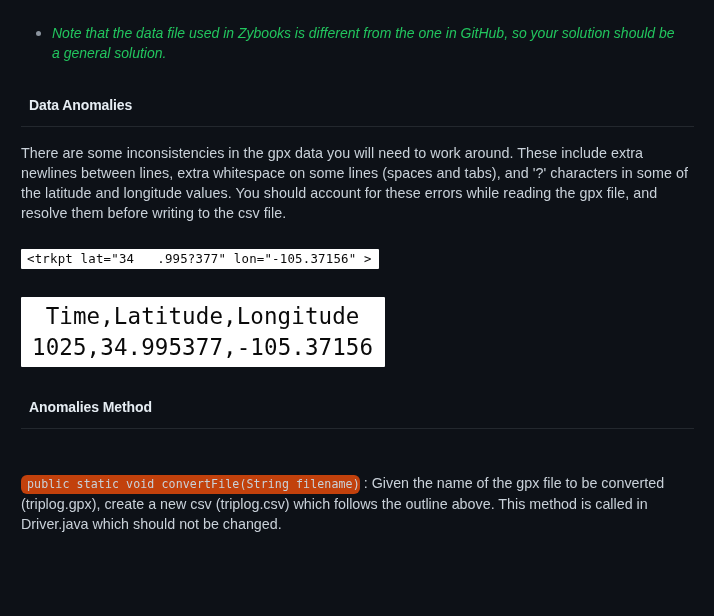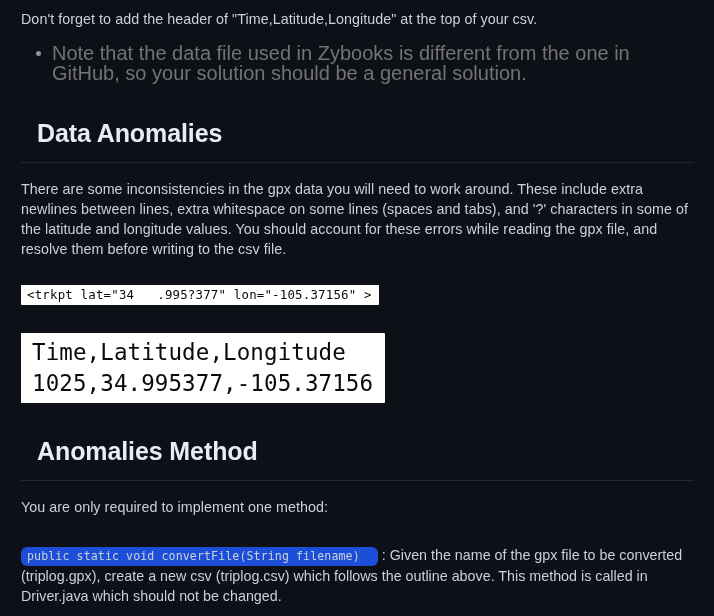--- a/index.html
+++ b/index.html
@@ -36,38 +36,39 @@
 
   .top-pad { height: 9px; }
 
   ul.bullets {
     margin: 0;
     padding: 0 0 0 31px;
     list-style: none;
   }
   ul.bullets li {
     position: relative;
-    font-size: 20px;
+    font-size: 14px;
     line-height: 20px;
-    color: #737373;
+    color: #22c55e;
     padding-right: 18px;
+    font-style: italic;
   }
   ul.bullets li .dot {
     position: absolute;
     left: -16px;
     top: 7.5px;
     width: 5px;
     height: 5px;
     border-radius: 50%;
     background: #8b949e;
   }
 
   h2.section-head {
-    margin: 16px;
-    font-size: 25px;
+    margin: 8px;
+    font-size: 14px;
     line-height: 25px;
     font-weight: 700;
     color: #e6edf3;
     letter-spacing: -0.1px;
   }
   .head-rule {
     height: 1px;
     background: #23282e;
     margin-top: 7px;
     margin-right: 1px;
@@ -87,47 +88,47 @@
     font-size: 12.4px;
     line-height: 18px;
     padding: 1px 7px 1px 6px;
     letter-spacing: 0.2px;
   }
   pre.codeblock.big {
     font-size: 22.5px;
     line-height: 31px;
     padding: 4px 12px 4px 11px;
     letter-spacing: 0.1px;
+    text-align: center;
   }
 
   code.inline {
-    background: #1d4ed8;
+    background: #c2410c;
     color: #c9d1d9;
     font-family: "DejaVu Sans Mono", "Liberation Mono", monospace;
     font-size: 11.6px;
-    padding: 2px 18px 3px 6px;
+    padding: 2px 0 3px 6px;
     border-radius: 6px;
     letter-spacing: 0.1px;
     white-space: pre;
     text-align: right;
   }
   .method-para {
     font-size: 14.3px;
     line-height: 20px;
     color: #c9d1d9;
   }
 </style>
 </head>
 <body>
 
 <div class="page">
 
   <div class="top-pad"></div>
 
-  <p class="para">Don't forget to add the header of "Time,Latitude,Longitude" at the top of your csv.</p>
 
   <div class="gap-14"></div>
 
   <ul class="bullets">
     <li>
       <span class="dot"></span>
       <span>Note that the data file used in Zybooks is different from the one in GitHub, so your solution should be a general solution.</span>
     </li>
   </ul>
 
@@ -155,21 +156,20 @@
   <pre class="codeblock big"><span>Time,Latitude,Longitude</span>
 <span>1025,34.995377,-105.37156</span></pre>
 
   <div class="gap-20"></div>
 
   <h2 class="section-head">Anomalies Method</h2>
   <div class="head-rule"></div>
 
   <div class="gap-16"></div>
 
-  <p class="para">You are only required to implement one method:</p>
 
   <div class="gap-14"></div>
 
   <p class="method-para"><code class="inline">public static void convertFile(String filename)</code><span> : Given the name of the gpx file to be converted (triplog.gpx), create a new csv (triplog.csv) which follows the outline above. This method is called in Driver.java which should not be changed.</span></p>
 
   
 
   
 
 </div>

